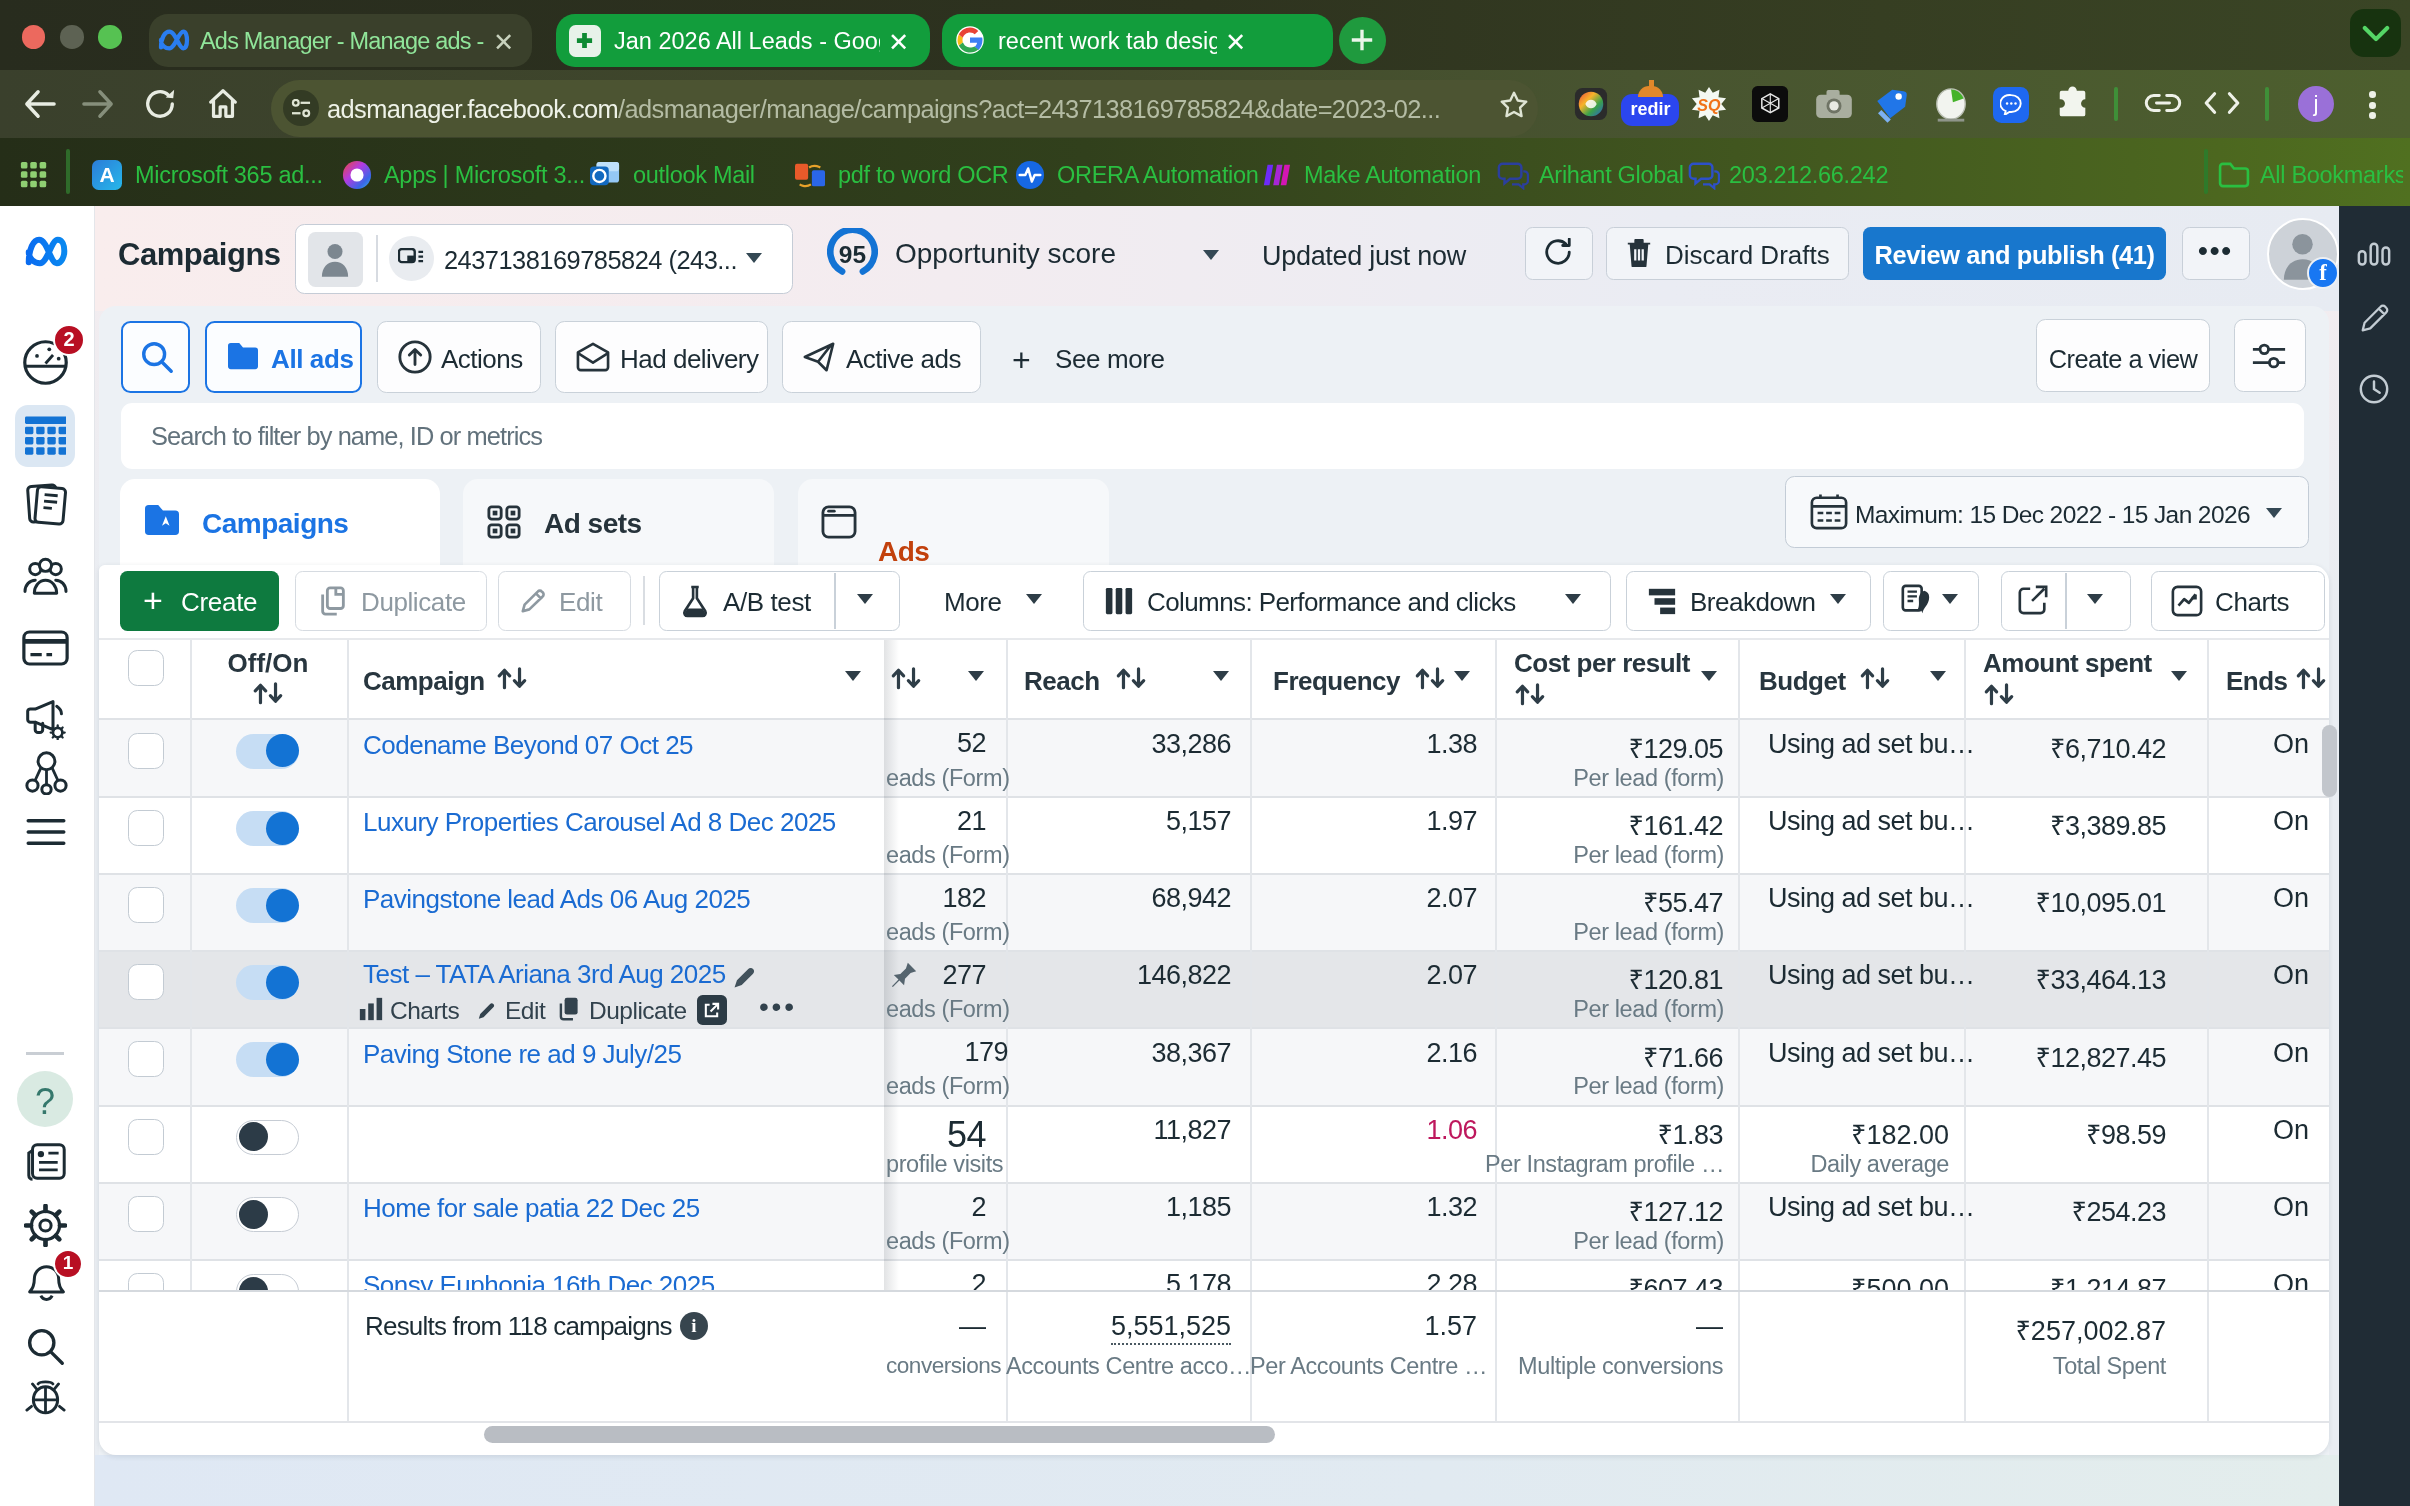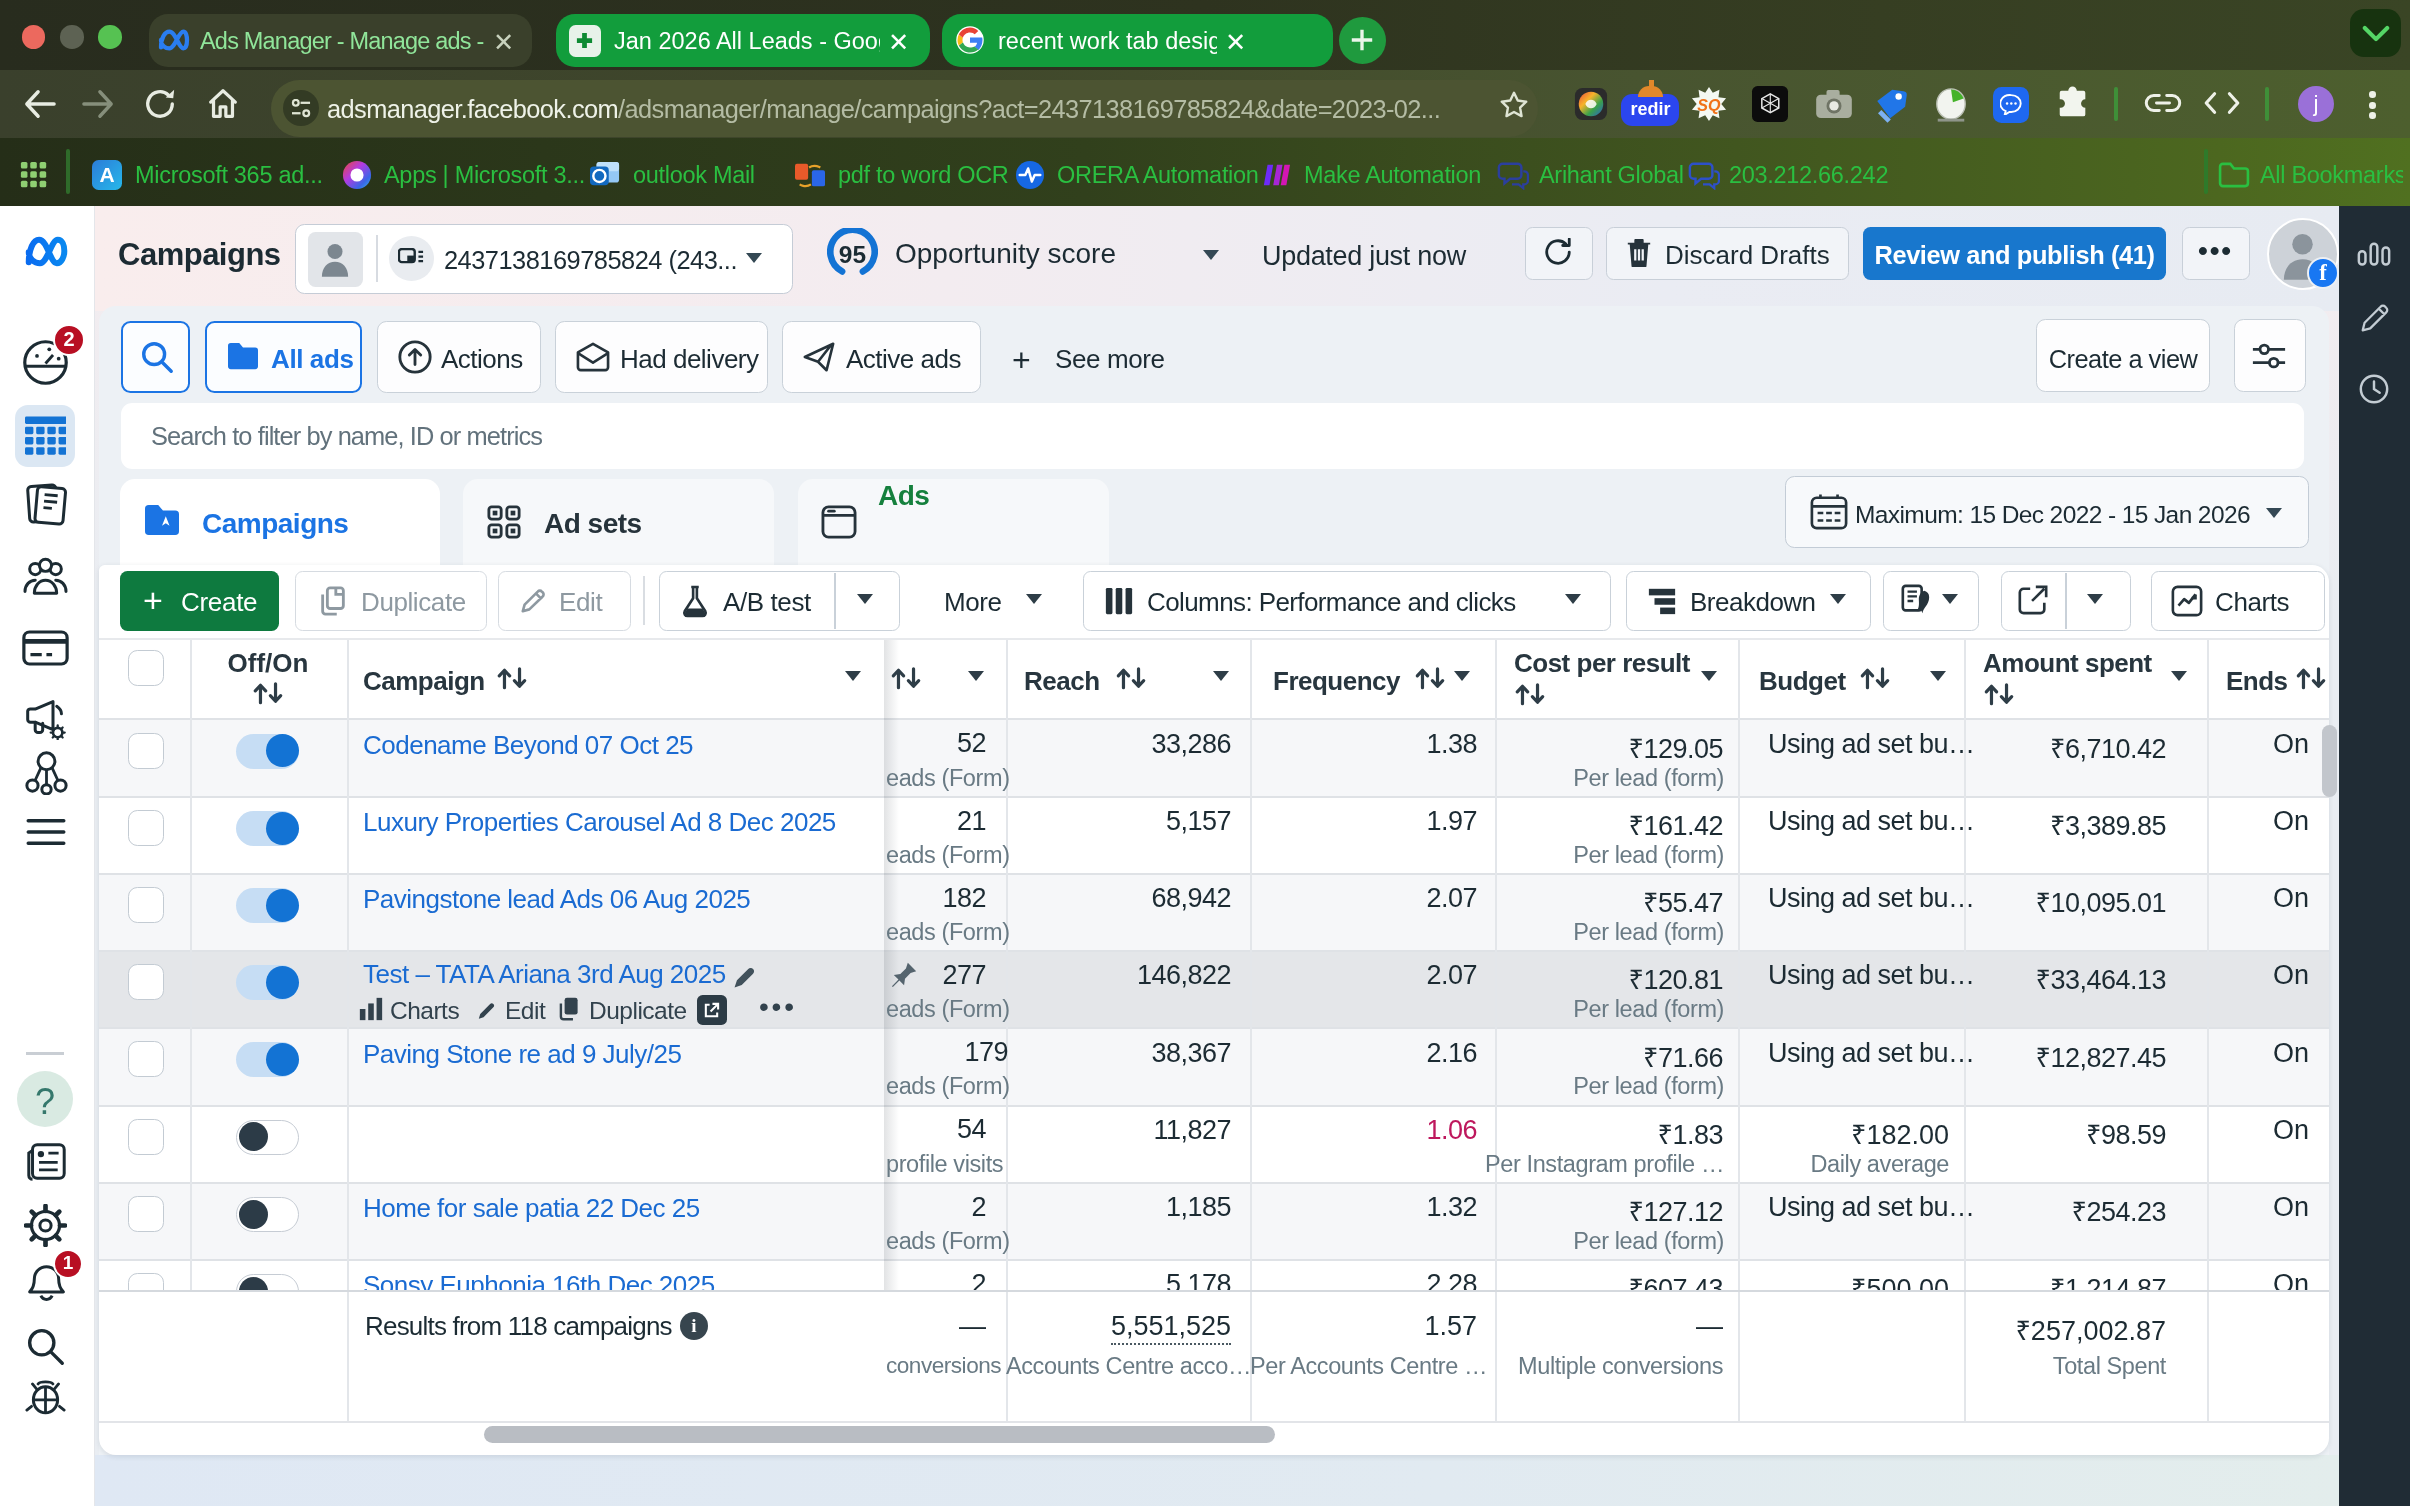--- a/index.html
+++ b/index.html
@@ -441,21 +441,21 @@
       <rect x="25" y="6" width="5" height="5" fill="#26333b"></rect>
       <rect x="6" y="25" width="5" height="5" fill="#26333b"></rect>
       <rect x="25" y="25" width="5" height="5" fill="#26333b"></rect>
     </svg>
 <div style="position:absolute;left:544px;top:508px;font-size:28px;font-weight:bold;color:#26333b;letter-spacing:-0.5px">Ad sets</div>
 <svg class="a" style="left:821px;top:505px" width="36" height="34" viewBox="0 0 38 36">
       <rect x="2" y="2" width="34" height="32" rx="6" fill="none" stroke="#26333b" stroke-width="3"></rect>
       <path d="M2 11h34" stroke="#26333b" stroke-width="3"></path>
       <path d="M8 6.5h6" stroke="#26333b" stroke-width="3" stroke-linecap="round"></path>
     </svg>
-<div style="position:absolute;left:878px;top:480px;font-size:28px;font-weight:bold;color:#15803d;letter-spacing:-0.5px">Ads</div>
+<div style="position:absolute;left:878px;top:536px;font-size:28px;font-weight:bold;color:#c2410c;letter-spacing:-0.5px">Ads</div>
 <div style="position:absolute;left:1785px;top:476px;width:524px;height:72px;border:1.9px solid #c3ccd6;border-radius:9.4px;background:#f7f9fb;box-sizing:border-box"></div>
 <svg class="a" style="left:1810px;top:493px" width="38" height="38" viewBox="0 0 40 40">
       <rect x="2" y="5" width="36" height="32" rx="5" fill="none" stroke="#26333b" stroke-width="2.8"></rect>
       <path d="M2 14h36M11 5V1.5M29 5V1.5" stroke="#26333b" stroke-width="2.8"></path>
       <path d="M8 21h6M17 21h6M26 21h6M8 29h6M17 29h6M26 29h6" stroke="#26333b" stroke-width="2.6"></path>
     </svg>
 <div style="position:absolute;left:1855px;top:501px;font-size:24.5px;color:#1c2b33;white-space:nowrap;letter-spacing:-0.6px">Maximum: 15 Dec 2022 - 15 Jan 2026</div>
 <div style="position:absolute;left:2266px;top:508px;width:0;height:0;border-left:8.5px solid transparent;border-right:8.5px solid transparent;border-top:10.4px solid #344854"></div>
 <div style="position:absolute;left:99px;top:565px;width:2230px;height:890px;background:#fff;border-radius:5.6px 17px 17px 17px;box-shadow:0 1.9px 5.6px rgba(20,40,60,.10)"></div>
 <div style="position:absolute;left:120px;top:571px;width:159px;height:60px;background:#0e7a3f;border-radius:7.5px"></div>
@@ -715,21 +715,21 @@
 <div style="position:absolute;left:1250px;top:1038px;width:227px;text-align:right;font-size:27px;color:#1c2b33;letter-spacing:-0.5px">2.16</div>
 <div style="position:absolute;left:1495px;top:1038px;width:228px;text-align:right;font-size:27px;color:#1c2b33;letter-spacing:-0.5px">₹71.66</div>
 <div style="position:absolute;left:1460px;top:1073px;width:264px;text-align:right;font-size:23.5px;color:#697a84;white-space:nowrap;letter-spacing:-0.4px">Per lead (form)</div>
 <div style="position:absolute;left:1768px;top:1038px;font-size:27px;color:#1c2b33;white-space:nowrap;letter-spacing:-0.5px">Using ad set bu…</div>
 <div style="position:absolute;left:1964px;top:1038px;width:202px;text-align:right;font-size:27px;color:#1c2b33;letter-spacing:-0.5px">₹12,827.45</div>
 <div style="position:absolute;left:2207px;top:1038px;width:102px;text-align:right;font-size:27px;color:#1c2b33">On</div>
 <div style="position:absolute;left:128px;top:1119px;width:36px;height:36px;border:1.9px solid #c3cbd3;border-radius:9.4px;background:#fff;box-sizing:border-box"></div>
 <div style="position:absolute;left:236px;top:1120px;width:63px;height:35px;border-radius:18px;background:#fff;border:1.9px solid #c6ccd4;box-sizing:border-box"></div>
 <div style="position:absolute;left:239px;top:1122px;width:29px;height:29px;border-radius:50%;background:#2c3b47"></div>
 <div style="position:absolute;left:884px;top:1105px;width:121px;height:75px;overflow:hidden">
-      <span style="position:absolute;right:19px;top:9.4px;font-size:27px;color:#1c2b33;white-space:nowrap;letter-spacing:-0.5px">54</span>
+      <span style="position:absolute;right:19px;top:9.4px;font-size:36px;color:#1c2b33;white-space:nowrap;letter-spacing:-0.5px">54</span>
     </div>
 <div style="position:absolute;left:886px;top:1151px;font-size:23.5px;color:#697a84;white-space:nowrap;letter-spacing:-0.4px">profile visits</div>
 <div style="position:absolute;left:1006px;top:1115px;width:225px;text-align:right;font-size:27px;color:#1c2b33;letter-spacing:-0.5px">11,827</div>
 <div style="position:absolute;left:1250px;top:1115px;width:227px;text-align:right;font-size:27px;color:#be185d;letter-spacing:-0.5px">1.06</div>
 <div style="position:absolute;left:1495px;top:1115px;width:228px;text-align:right;font-size:27px;color:#1c2b33;letter-spacing:-0.5px">₹1.83</div>
 <div style="position:absolute;left:1460px;top:1151px;width:264px;text-align:right;font-size:23.5px;color:#697a84;white-space:nowrap;letter-spacing:-0.4px">Per Instagram profile …</div>
 <div style="position:absolute;left:1738px;top:1115px;width:211px;text-align:right;font-size:27px;color:#1c2b33">₹182.00</div>
 <div style="position:absolute;left:1738px;top:1151px;width:211px;text-align:right;font-size:23.5px;color:#697a84;letter-spacing:-0.4px">Daily average</div>
 <div style="position:absolute;left:1964px;top:1115px;width:202px;text-align:right;font-size:27px;color:#1c2b33;letter-spacing:-0.5px">₹98.59</div>
 <div style="position:absolute;left:2207px;top:1115px;width:102px;text-align:right;font-size:27px;color:#1c2b33">On</div>

